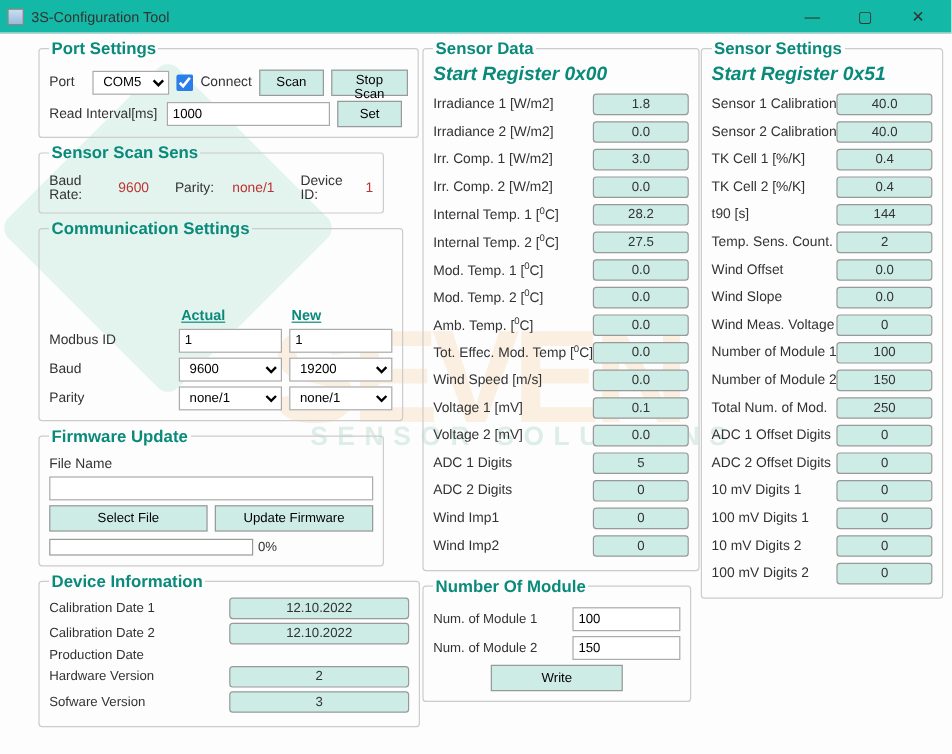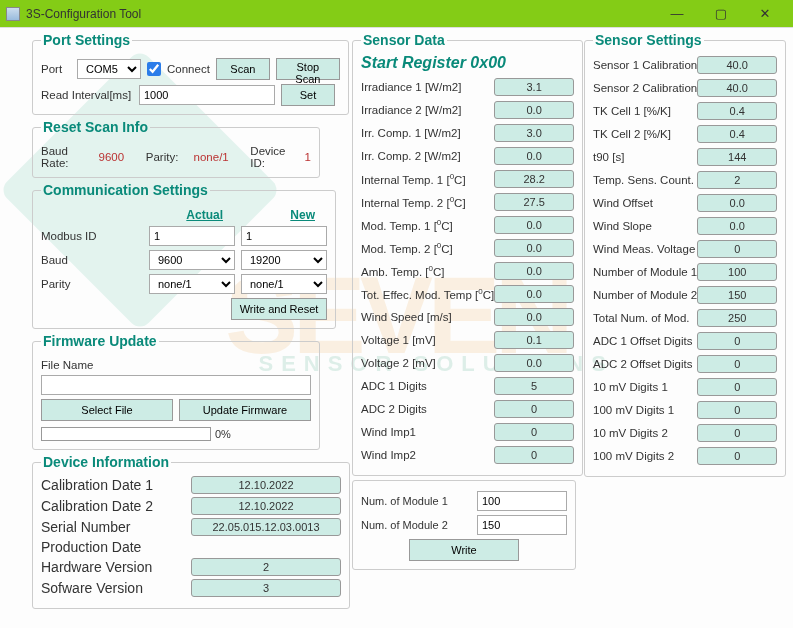--- a/index.html
+++ b/index.html
@@ -45,21 +45,21 @@
   top: 90px; left: 40px;
   transform: rotate(45deg);
   z-index: 0;
 }
 .titlebar {
   height: 28px;
   display: flex;
   align-items: center;
   padding: 0 6px;
   border-bottom: 1px solid #ddd;
-  background: #84cc16;
+  background: #14b8a6;
   position: relative;
   z-index: 2;
 }
 .titlebar .app-icon {
   width: 14px; height: 14px;
   border: 1px solid #888;
   background: linear-gradient(#cde, #9bd);
   margin-right: 6px;
 }
 .titlebar .title { font-size: 12px; color: #333; }
@@ -136,21 +136,21 @@
 .scan-info .dev { color: #b33; }
 
 .comm-head {
   display: flex;
   font-size: 12px;
   font-weight: 700;
   color: #0a8a7a;
   text-decoration: underline;
   margin: 4px 0 2px 0;
 }
-.comm-head .c2 { width: 72px; text-align: right; }
+.comm-head .c2 { width: 72px; text-align: left; margin-top: 48px; }
 
 .data-row {
   display: flex;
   align-items: center;
   margin-bottom: 2px;
   height: 21px;
 }
 .data-row .dlbl {
   flex: 1;
   font-size: 11.5px;
@@ -166,21 +166,21 @@
   text-align: center;
   font-size: 11px;
   line-height: 16px;
   font-weight: 500;
 }
 .devinfo-row {
   display: flex;
   align-items: center;
   margin-bottom: 3px;
 }
-.devinfo-row .dlbl { width: 150px; font-size: 14px; font-weight: 500; }
+.devinfo-row .dlbl { width: 150px; font-size: 11px; font-weight: 500; }
 .devinfo-row .valbox { width: 150px; }
 
 .firmware input[type=text] { width: 100%; }
 .progress-wrap { display: flex; align-items: center; gap: 4px; margin-top: 6px; }
 .progress {
   width: 170px; height: 14px;
   border: 1px solid #999;
   background: #fff;
 }
 .pct { font-size: 11px; }
@@ -221,21 +221,21 @@
         <button class="btn" style="width:64px">Stop Scan</button>
       </div>
       <div class="row">
         <span class="lbl" style="width:92px">Read Interval[ms]</span>
         <input type="text" style="width: 136px;" value="1000">
         <button class="btn" style="width:54px">Set</button>
       </div>
     </fieldset>
 
     <fieldset>
-      <legend>Reset Scan Info</legend>
+      <legend>Sensor Scan Sens</legend>
       <div class="row scan-info">
         <span>Baud Rate:</span>&nbsp;
         <span class="br">9600</span>
         &nbsp;&nbsp;&nbsp;
         <span>Parity:</span>&nbsp;
         <span class="par">none/1</span>
         &nbsp;&nbsp;&nbsp;
         <span>Device ID:</span>&nbsp;
         <span class="dev">1</span>
       </div>
@@ -257,23 +257,20 @@
       <div class="row">
         <span class="lbl" style="width:102px">Baud</span>
         <select style="width:86px"><option>9600</option></select>
         <select style="width:86px"><option>19200</option></select>
       </div>
       <div class="row">
         <span class="lbl" style="width:102px">Parity</span>
         <select style="width:86px"><option>none/1</option></select>
         <select style="width:86px"><option>none/1</option></select>
       </div>
-      <div class="row" style="justify-content:flex-end">
-        <button class="btn" style="width:96px">Write and Reset</button>
-      </div>
     </fieldset>
 
     <fieldset class="firmware">
       <legend>Firmware Update</legend>
       <div class="row">
           <span class="lbl">File Name</span>
         </div>
       <div class="row">
           <input type="text" value="" style="">
         </div>
@@ -292,24 +289,20 @@
       <div id="devinfo">
           <div class="devinfo-row">
             <span class="dlbl">Calibration Date 1</span>
             <span class="valbox">12.10.2022</span>
           </div>
           <div class="devinfo-row">
             <span class="dlbl">Calibration Date 2</span>
             <span class="valbox">12.10.2022</span>
           </div>
           <div class="devinfo-row">
-            <span class="dlbl">Serial Number</span>
-            <span class="valbox">22.05.015.12.03.0013</span>
-          </div>
-          <div class="devinfo-row">
             <span class="dlbl">Production Date</span>
           </div>
           <div class="devinfo-row">
             <span class="dlbl">Hardware Version</span>
             <span class="valbox">2</span>
           </div>
           <div class="devinfo-row">
             <span class="dlbl">Sofware Version</span>
             <span class="valbox">3</span>
           </div>
@@ -317,21 +310,21 @@
     </fieldset>
   </div>
 
   <div class="col col2">
     <fieldset>
       <legend>Sensor Data</legend>
       <div class="section-sub">Start Register 0x00</div>
       <div id="sensordata">
           <div class="data-row">
             <span class="dlbl">Irradiance 1 [W/m2]</span>
-            <span class="valbox">3.1</span>
+            <span class="valbox">1.8</span>
           </div>
           <div class="data-row">
             <span class="dlbl">Irradiance 2 [W/m2]</span>
             <span class="valbox">0.0</span>
           </div>
           <div class="data-row">
             <span class="dlbl">Irr. Comp. 1 [W/m2]</span>
             <span class="valbox">3.0</span>
           </div>
           <div class="data-row">
@@ -387,37 +380,39 @@
             <span class="valbox">0</span>
           </div>
           <div class="data-row">
             <span class="dlbl">Wind Imp2</span>
             <span class="valbox">0</span>
           </div>
         </div>
     </fieldset>
 
     <fieldset class="num-module">
+      <legend>Number Of Module</legend>
       <div class="row">
         <span class="dlbl">Num. of Module 1</span>
         <input type="text" value="100" style="">
       </div>
       <div class="row">
         <span class="dlbl">Num. of Module 2</span>
         <input type="text" value="150" style="">
       </div>
       <div class="row" style="justify-content:center">
         <button class="btn" style="width:110px">Write</button>
       </div>
     </fieldset>
   </div>
 
   <div class="col col3">
     <fieldset>
       <legend>Sensor Settings</legend>
+      <div class="section-sub">Start Register 0x51</div>
       <div id="sensorsettings">
           <div class="data-row">
             <span class="dlbl">Sensor 1 Calibration</span>
             <span class="valbox">40.0</span>
           </div>
           <div class="data-row">
             <span class="dlbl">Sensor 2 Calibration</span>
             <span class="valbox">40.0</span>
           </div>
           <div class="data-row">

